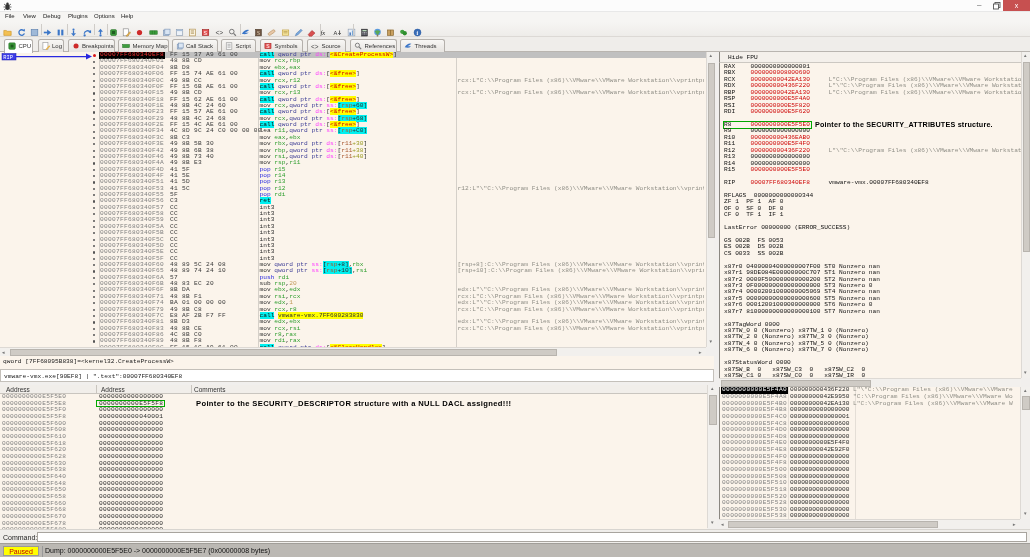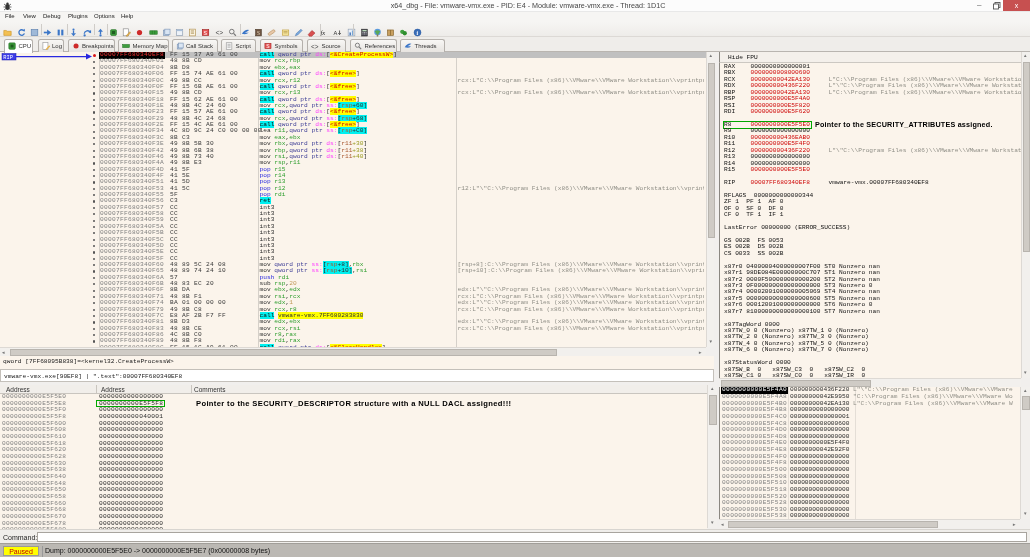--- a/index.html
+++ b/index.html
@@ -93,21 +93,20 @@
 .statustext{position:absolute;left:45px;top:3px;font-size:7px;color:#111}
 .statussep{position:absolute;left:41.5px;top:1.5px;width:1px;height:11px;background:#999}
 </style></head>
 <body>
 <div class="titlebar">
 <svg style="position:absolute;left:3px;top:1.5px" width="9" height="9" viewBox="0 0 9 9">
       <ellipse cx="4.5" cy="5" rx="2.2" ry="3" fill="#333"></ellipse>
       <circle cx="4.5" cy="1.8" r="1.2" fill="#333"></circle>
       <path d="M1 2 L3 3.5 M8 2 L6 3.5 M0.5 5 h2 M6.5 5 h2 M1 8 L3 6.5 M8 8 L6 6.5" stroke="#333" stroke-width="0.7"></path>
     </svg>
-<div class="title">x64_dbg - File: vmware-vmx.exe - PID: E4 - Module: vmware-vmx.exe - Thread: 1D1C</div>
 <div class="winbtn" style="left:977px;top:0px">–</div>
 <svg style="position:absolute;left:993px;top:2px" width="8" height="8">
       <rect x="2" y="0.5" width="5" height="5" fill="none" stroke="#555" stroke-width="0.9"></rect>
       <rect x="0.5" y="2" width="5" height="5" fill="#fff" stroke="#555" stroke-width="0.9"></rect>
     </svg>
 <div class="closebtn">x</div>
 </div>
 <div class="menubar">
 <span style="left:5px">File</span>
     <span style="left:23px">View</span>
@@ -496,21 +495,21 @@
   </div>
 <div class="regs">
 <div class="rrow" style="top:12.00px"><span class="rl">RAX</span><span class="rk" style="left:30.5px">0000000000000001</span></div>
 <div class="rrow" style="top:18.44px"><span class="rl">RBX</span><span class="rv" style="left:30.5px">0000000008000600</span></div>
 <div class="rrow" style="top:24.88px"><span class="rl">RCX</span><span class="rv" style="left:30.5px">00000000042EA130</span><span class="rc" style="left:108.5px">L"C:\\Program Files (x86)\\VMware\\VMware Workstatio</span></div>
 <div class="rrow" style="top:31.32px"><span class="rl">RDX</span><span class="rv" style="left:30.5px">000000000436F220</span><span class="rc" style="left:108.5px">L"\"C:\\Program Files (x86)\\VMware\\VMware Workstat</span></div>
 <div class="rrow" style="top:37.76px"><span class="rl">RBP</span><span class="rv" style="left:30.5px">00000000042EA130</span><span class="rc" style="left:108.5px">L"C:\\Program Files (x86)\\VMware\\VMware Workstatio</span></div>
 <div class="rrow" style="top:44.20px"><span class="rl">RSP</span><span class="rv" style="left:30.5px">0000000000E5F4A0</span></div>
 <div class="rrow" style="top:50.64px"><span class="rl">RSI</span><span class="rv" style="left:30.5px">0000000000E5F820</span></div>
 <div class="rrow" style="top:57.08px"><span class="rl">RDI</span><span class="rv" style="left:30.5px">0000000000E5F620</span></div>
-<div class="rrow" style="top:69.96px"><span class="rl">R8</span><span class="rv" style="left:30.5px">0000000000E5F5E0</span><span class="grbox" style="left:3px;top:-0.8px;width:89px;height:7.4px"></span><span class="boldc" style="left:95px">Pointer to the SECURITY_ATTRIBUTES assigned.</span></div>
+<div class="rrow" style="top:69.96px"><span class="rl">R8</span><span class="rv" style="left:30.5px">0000000000E5F5E0</span><span class="grbox" style="left:3px;top:-0.8px;width:89px;height:7.4px"></span><span class="boldc" style="left:95px">Pointer to the SECURITY_ATTRIBUTES structure.</span></div>
 <div class="rrow" style="top:76.40px"><span class="rl">R9</span><span class="rk" style="left:30.5px">0000000000000000</span></div>
 <div class="rrow" style="top:82.84px"><span class="rl">R10</span><span class="rv" style="left:30.5px">000000000436EAB0</span></div>
 <div class="rrow" style="top:89.28px"><span class="rl">R11</span><span class="rv" style="left:30.5px">0000000000E5F4F0</span></div>
 <div class="rrow" style="top:95.72px"><span class="rl">R12</span><span class="rv" style="left:30.5px">000000000436F220</span><span class="rc" style="left:108.5px">L"\"C:\\Program Files (x86)\\VMware\\VMware Workstat</span></div>
 <div class="rrow" style="top:102.16px"><span class="rl">R13</span><span class="rk" style="left:30.5px">0000000000000000</span></div>
 <div class="rrow" style="top:108.60px"><span class="rl">R14</span><span class="rk" style="left:30.5px">0000000000000000</span></div>
 <div class="rrow" style="top:115.04px"><span class="rl">R15</span><span class="rv" style="left:30.5px">0000000000E5F5E0</span></div>
 <div class="rrow" style="top:127.92px"><span class="rl">RIP</span><span class="rv" style="left:30.5px">00007FF680340EF8</span><span class="rk" style="left:108.5px">vmware-vmx.00007FF680340EF8</span></div>
 <div class="rrow" style="top:140.80px"><span class="rk" style="left:4px">RFLAGS  0000000000000344</span></div>
 <div class="rrow" style="top:147.24px"><span class="rk" style="left:4px">ZF 1  PF 1  AF 0</span></div>

